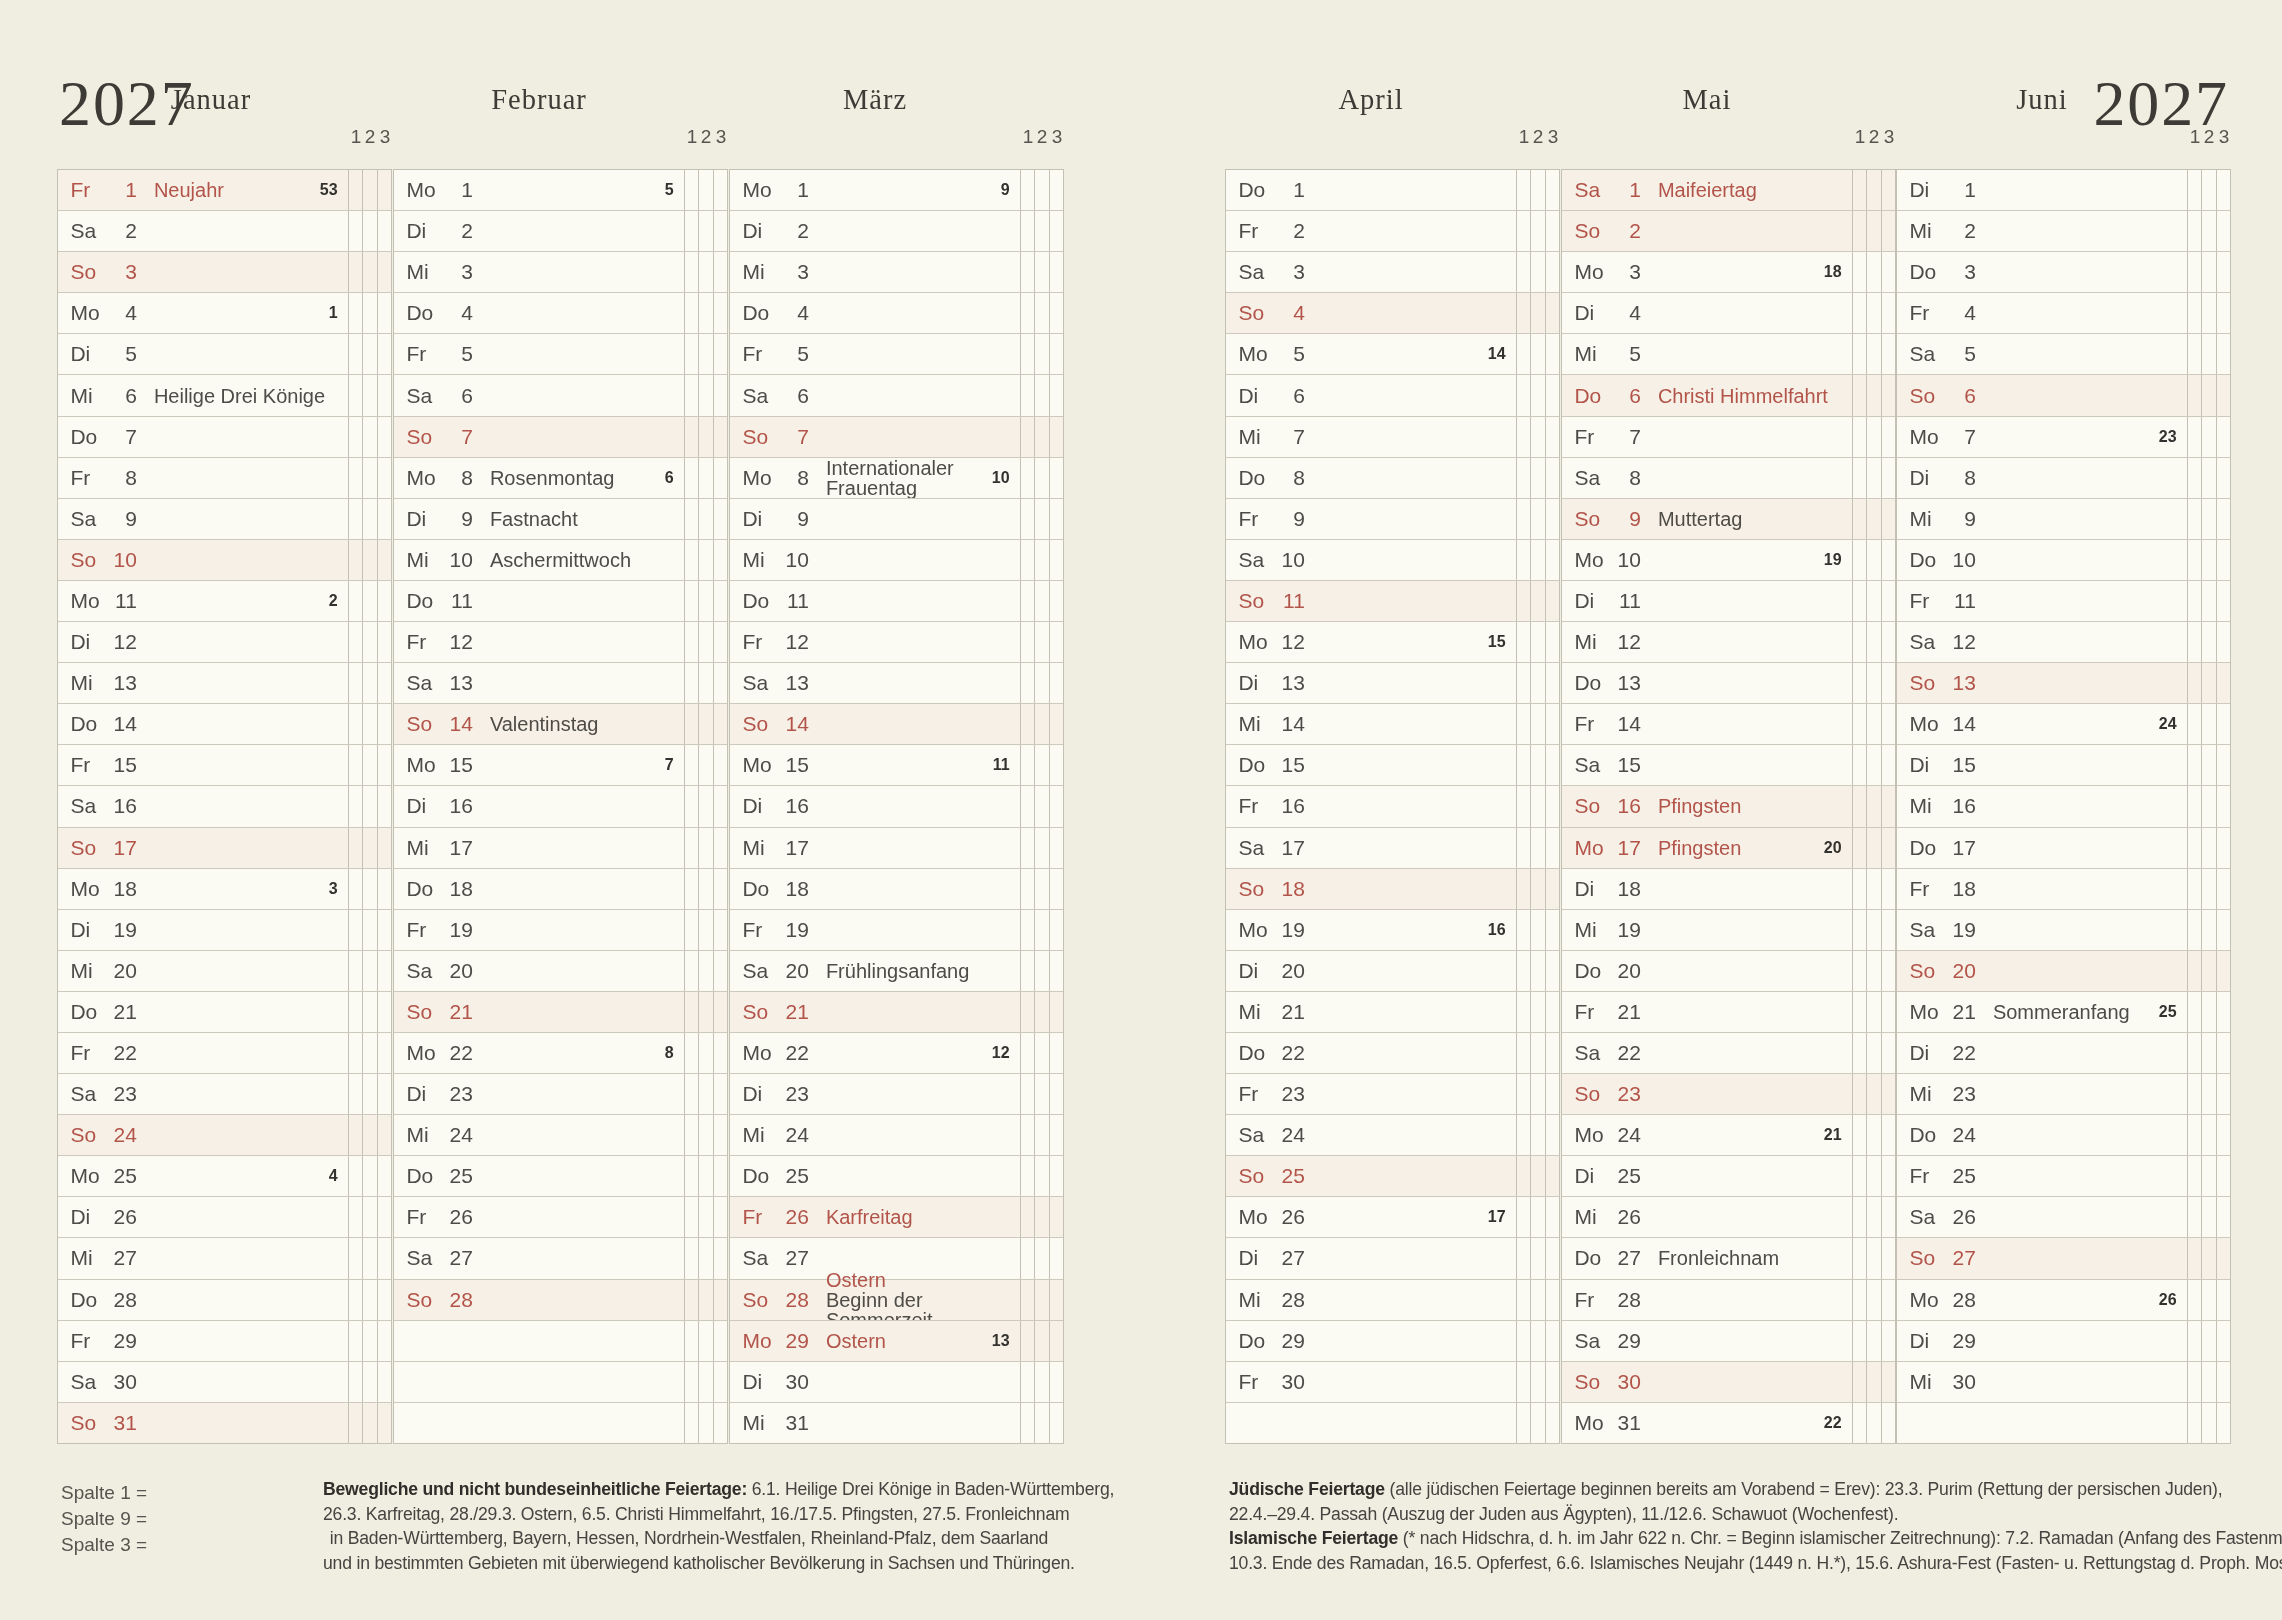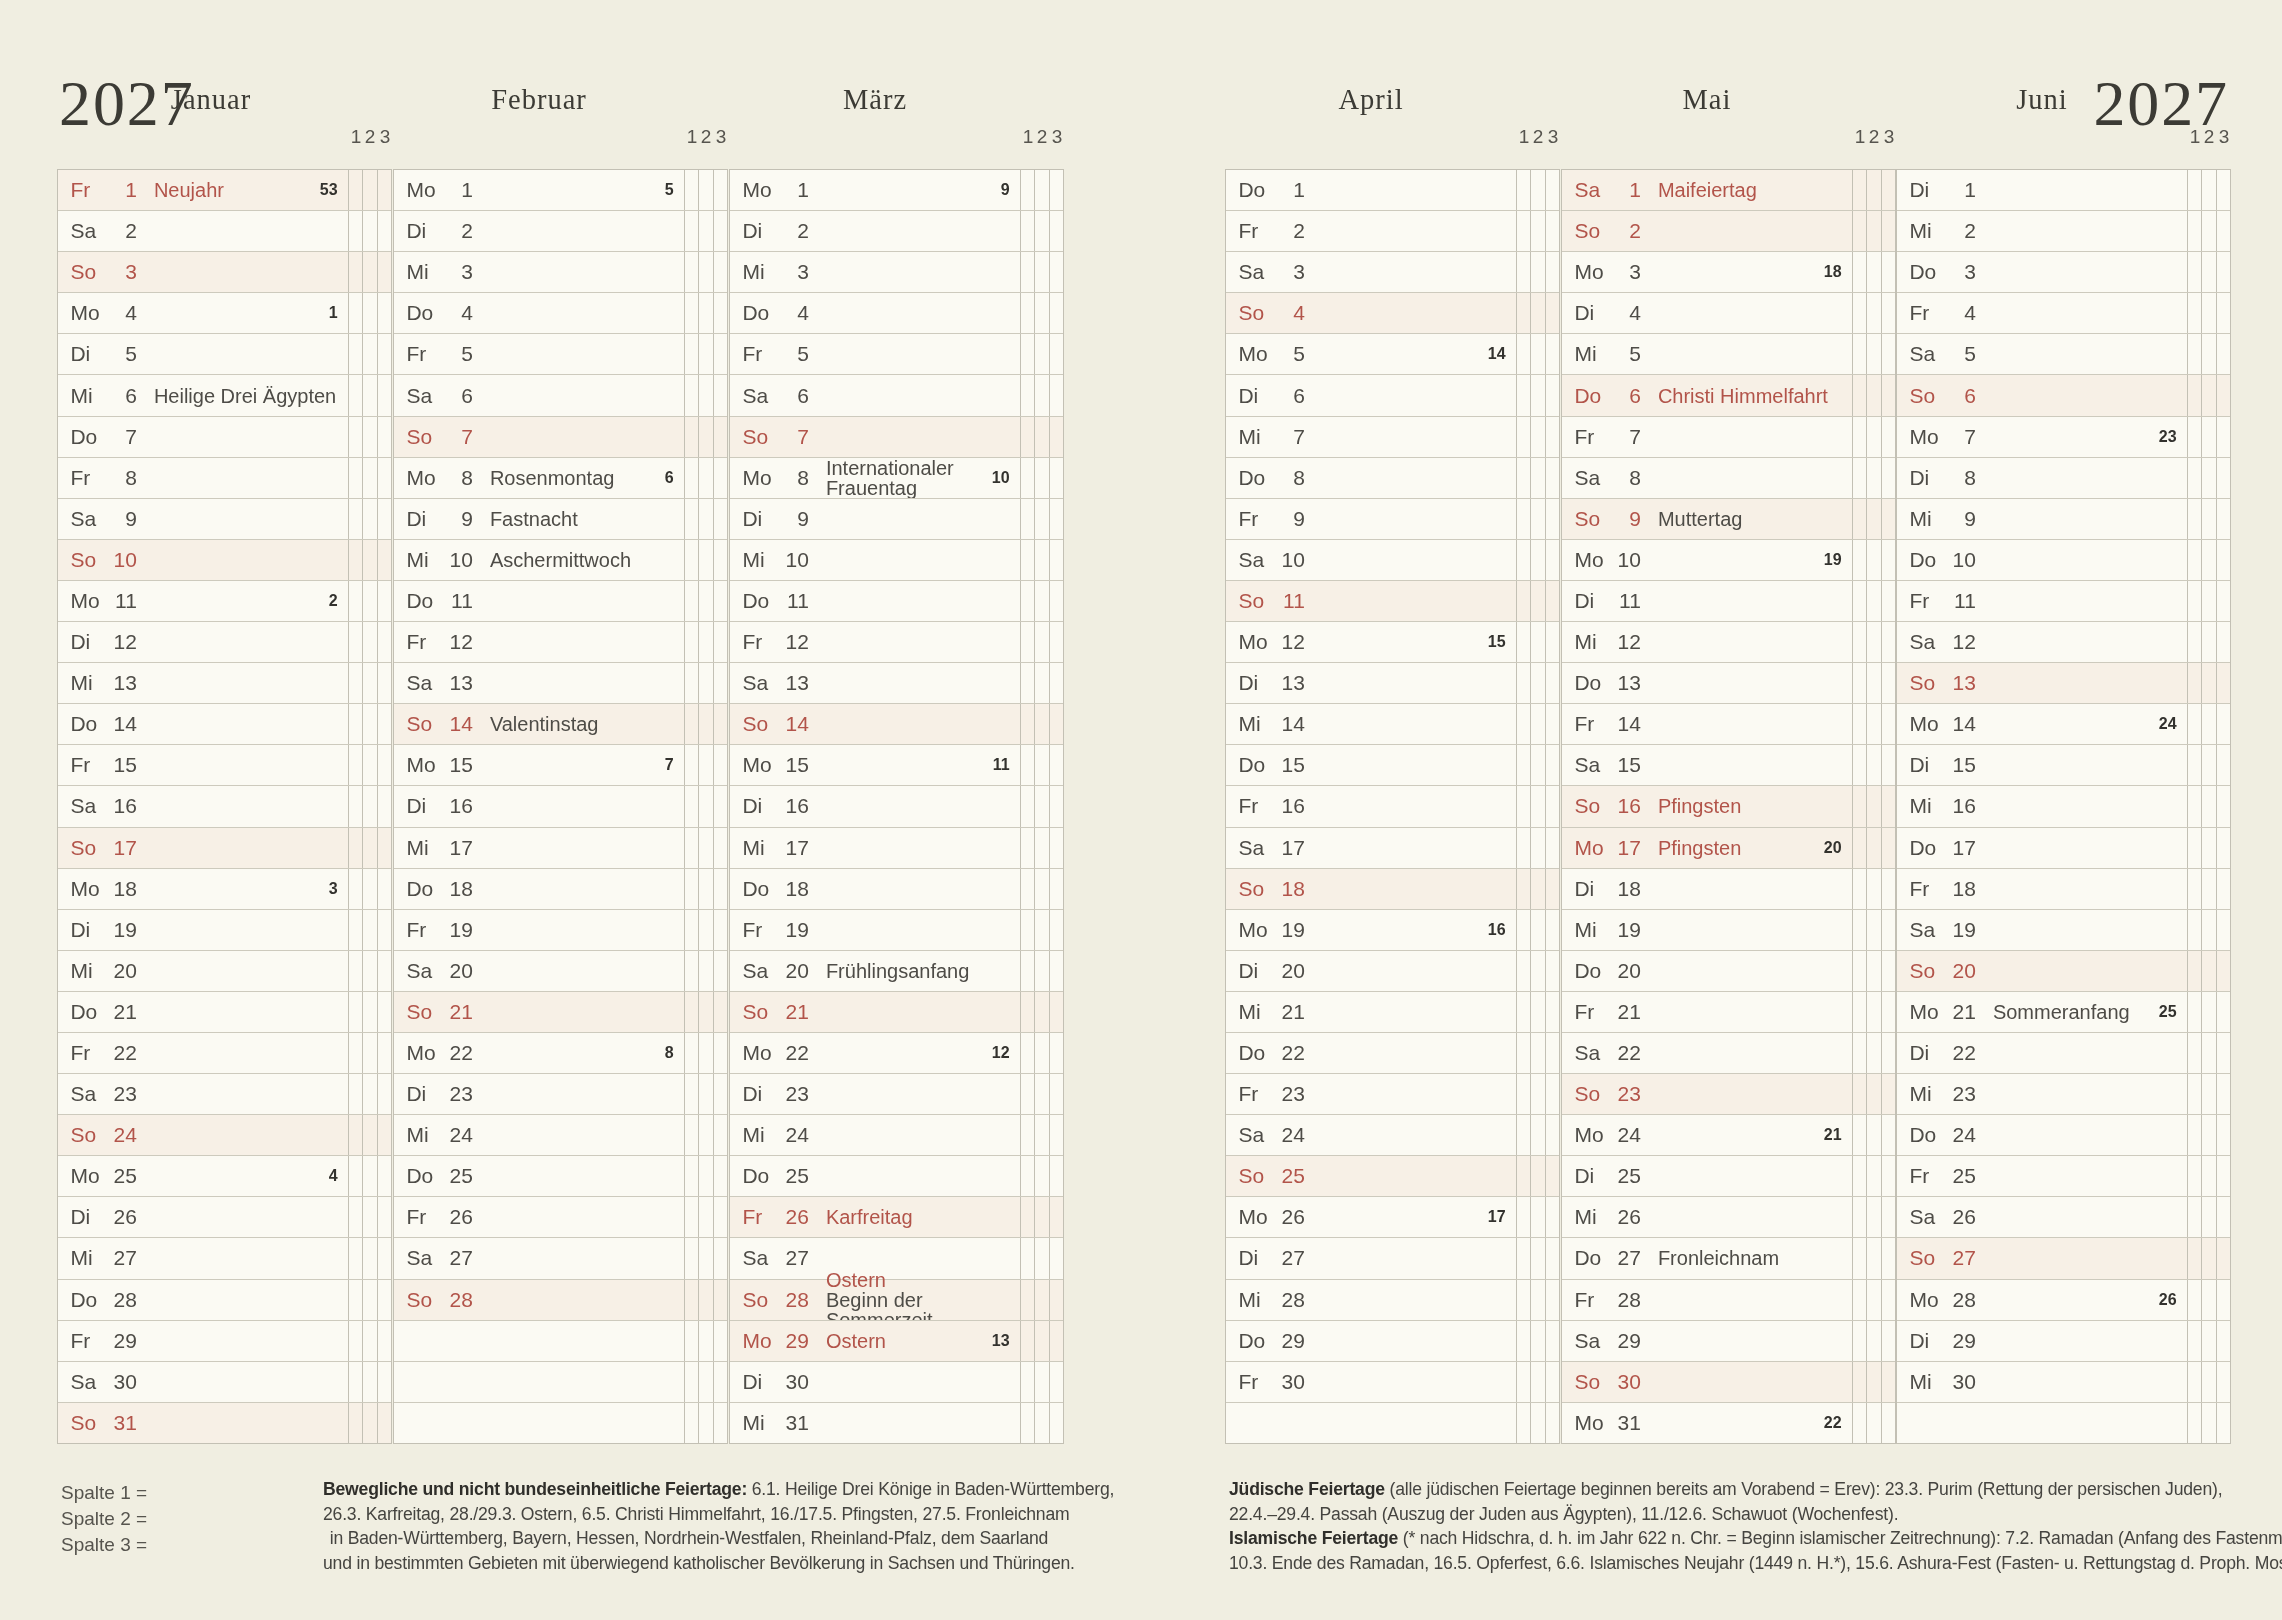--- a/index.html
+++ b/index.html
@@ -136,21 +136,21 @@
           </div>
           <div class="ncol"></div>
           <div class="ncol"></div>
           <div class="ncol"></div>
         </div>
         <div class="row">
           <div class="cmain">
             <span class="wd">Mi</span>
             <span class="num">6</span>
             <div class="hol">
-              <div>Heilige Drei Ägypten</div>
+              <div>Heilige Drei Könige</div>
             </div>
           </div>
           <div class="ncol"></div>
           <div class="ncol"></div>
           <div class="ncol"></div>
         </div>
         <div class="row">
           <div class="cmain">
             <span class="wd">Do</span>
             <span class="num">7</span>
@@ -1864,21 +1864,21 @@
           <div class="ncol"></div>
           <div class="ncol"></div>
           <div class="ncol"></div>
         </div>
       </div>
     </div>
   </div>
 
 <div class="spalte">
   <div>Spalte  1 =</div>
-  <div>Spalte  2 =</div>
+  <div>Spalte  9 =</div>
   <div>Spalte  3 =</div>
 </div>
 
 <div class="fmid">
   <div><b>Bewegliche und nicht bundeseinheitliche Feiertage:</b><span> 6.1. Heilige Drei Könige in Baden-Württemberg,</span></div>
   <div>26.3. Karfreitag, 28./29.3. Ostern, 6.5. Christi Himmelfahrt, 16./17.5. Pfingsten, 27.5. Fronleichnam</div>
   <div>in Baden-Württemberg, Bayern, Hessen, Nordrhein-Westfalen, Rheinland-Pfalz, dem Saarland</div>
   <div>und in bestimmten Gebieten mit überwiegend katholischer Bevölkerung in Sachsen und Thüringen.</div>
 </div>
 

